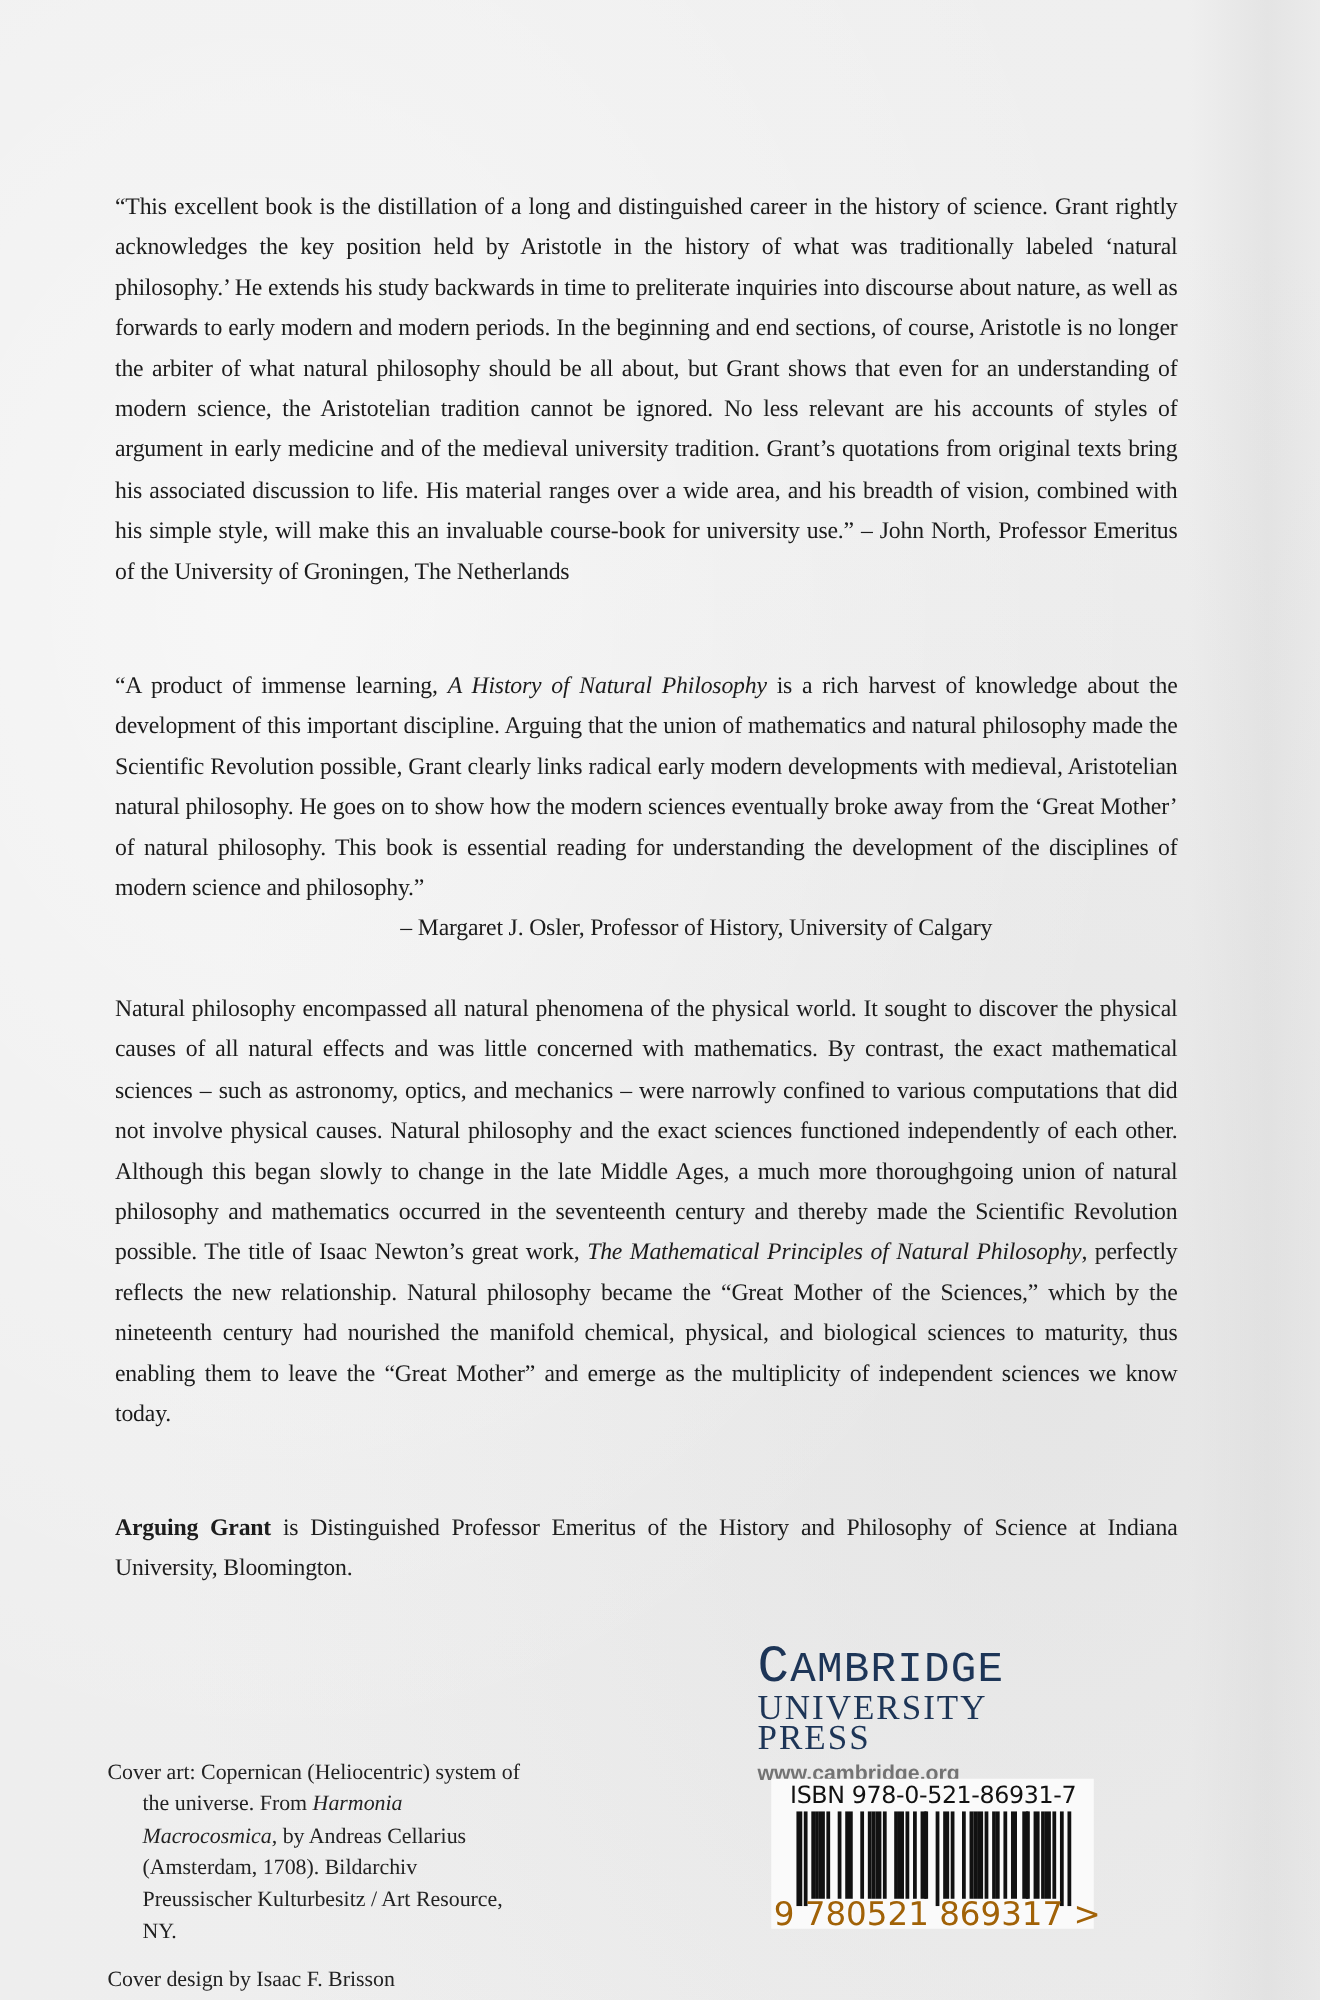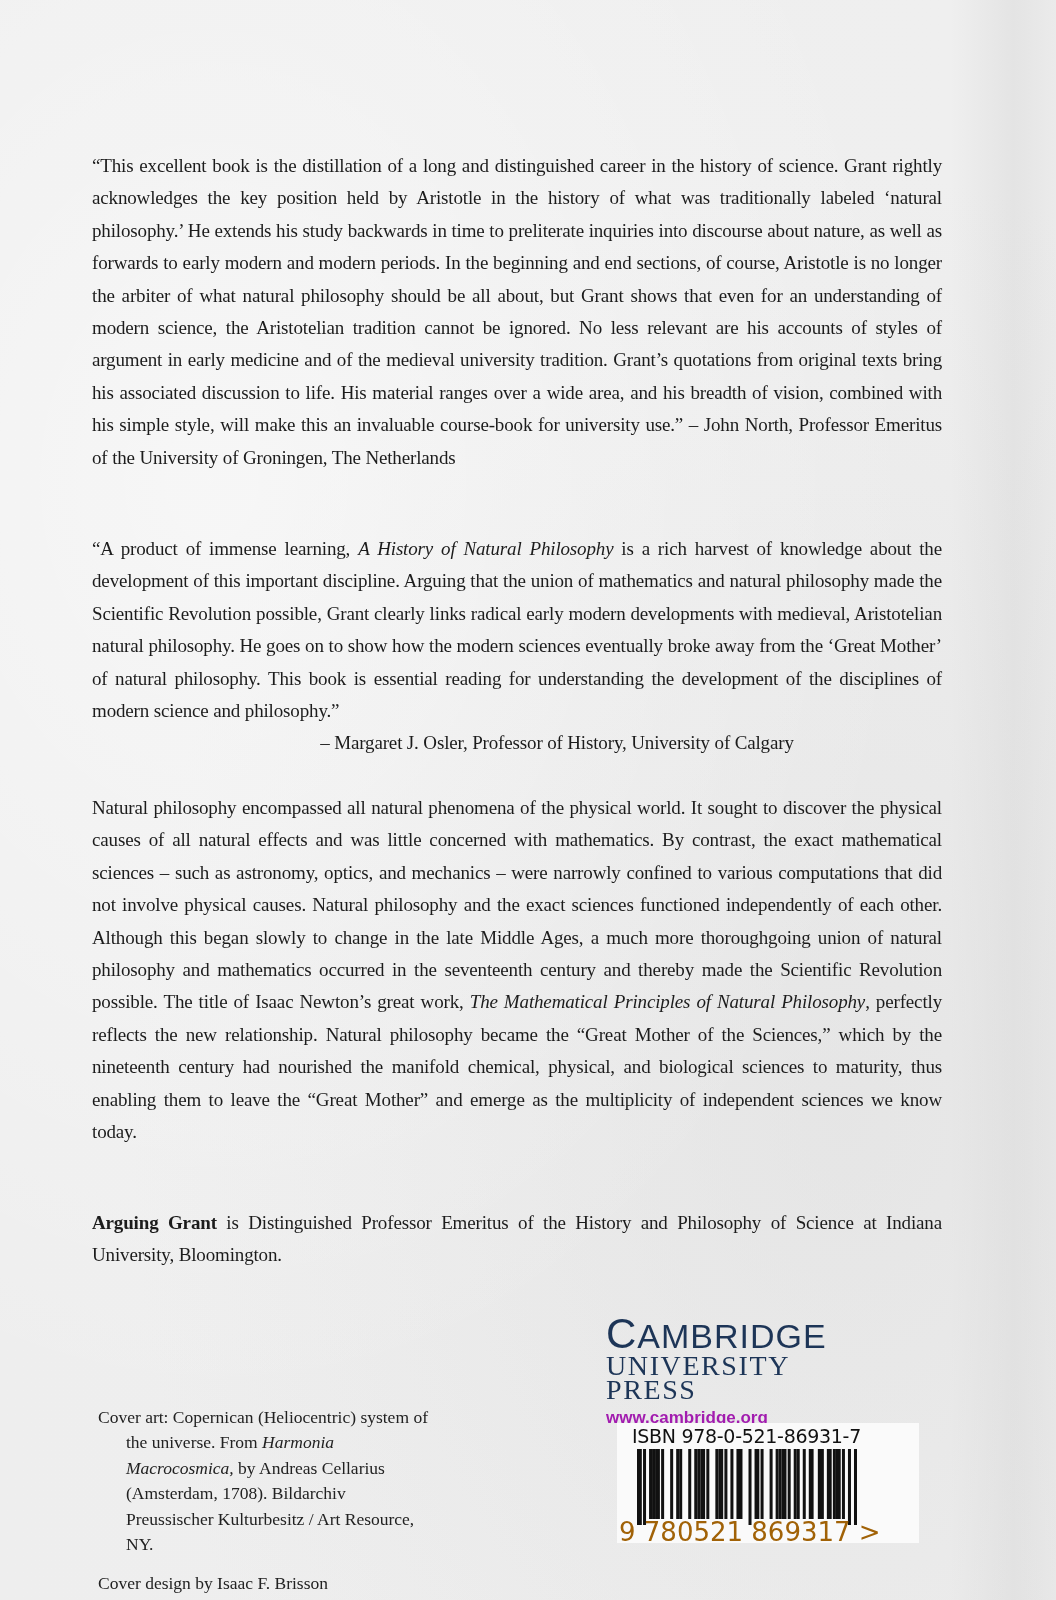--- a/index.html
+++ b/index.html
@@ -23,43 +23,43 @@
     }
     .body-text p { margin: 0; }
     .q1 { top: 150px; }
     .q2 { top: 533px; }
     .q2 .attrib { padding-left: 80px; text-align: center; }
     .blurb { top: 792px; }
     .bio { top: 1207px; }
     .bio b { font-weight: bold; }
     .credits {
       position: absolute; left: 86px; top: 1405px; width: 330px;
-      font-size: 17.5px; line-height: 25.4px; color: #222; margin-left: 12px;
+      font-size: 17.5px; line-height: 25.4px; color: #222;
     }
     .credits .art { margin: 0; padding-left: 28px; text-indent: -28px; }
     .credits .design { margin: 14px 0 0 0; }
     .publisher {
       position: absolute; left: 606px; top: 1316px; width: 280px;
       color: #1d3557;
     }
     .pub-name {
-      font-family: Liberation Sans, sans-serif; font-size: 34px; line-height: 36px;
+      font-family: Liberation Mono, monospace; font-size: 34px; line-height: 36px;
       letter-spacing: 1px; font-weight: 500;
     }
     .pub-name .big { font-size: 42px; }
     .pub-sub {
       font-family: "Liberation Serif", serif; font-size: 28px; line-height: 24px;
       letter-spacing: 1.6px;
     }
     .pub-url {
       font-family: "Liberation Sans", sans-serif; font-size: 17px; font-weight: bold;
-      margin-top: 6px; color: #a21caf;
+      margin-top: 6px; color: #737373;
     }
     .barcode-box {
-      position: absolute; left: 617px; top: 1423px; width: 302px; height: 120px;
+      position: absolute; left: 617px; top: 1423px; width: 258px; height: 120px;
       background: #fafafa;
     }
     .isbn-text {
       position: absolute; left: 15px; top: 2px;
       font-family: "DejaVu Sans", sans-serif; font-size: 19px; color: #111;
       letter-spacing: -0.3px;
     }
     .bars { position: absolute; left: 20px; top: 26px; width: 220px; height: 76px; }
     .digits {
       position: absolute; left: 2px; top: 96px;

